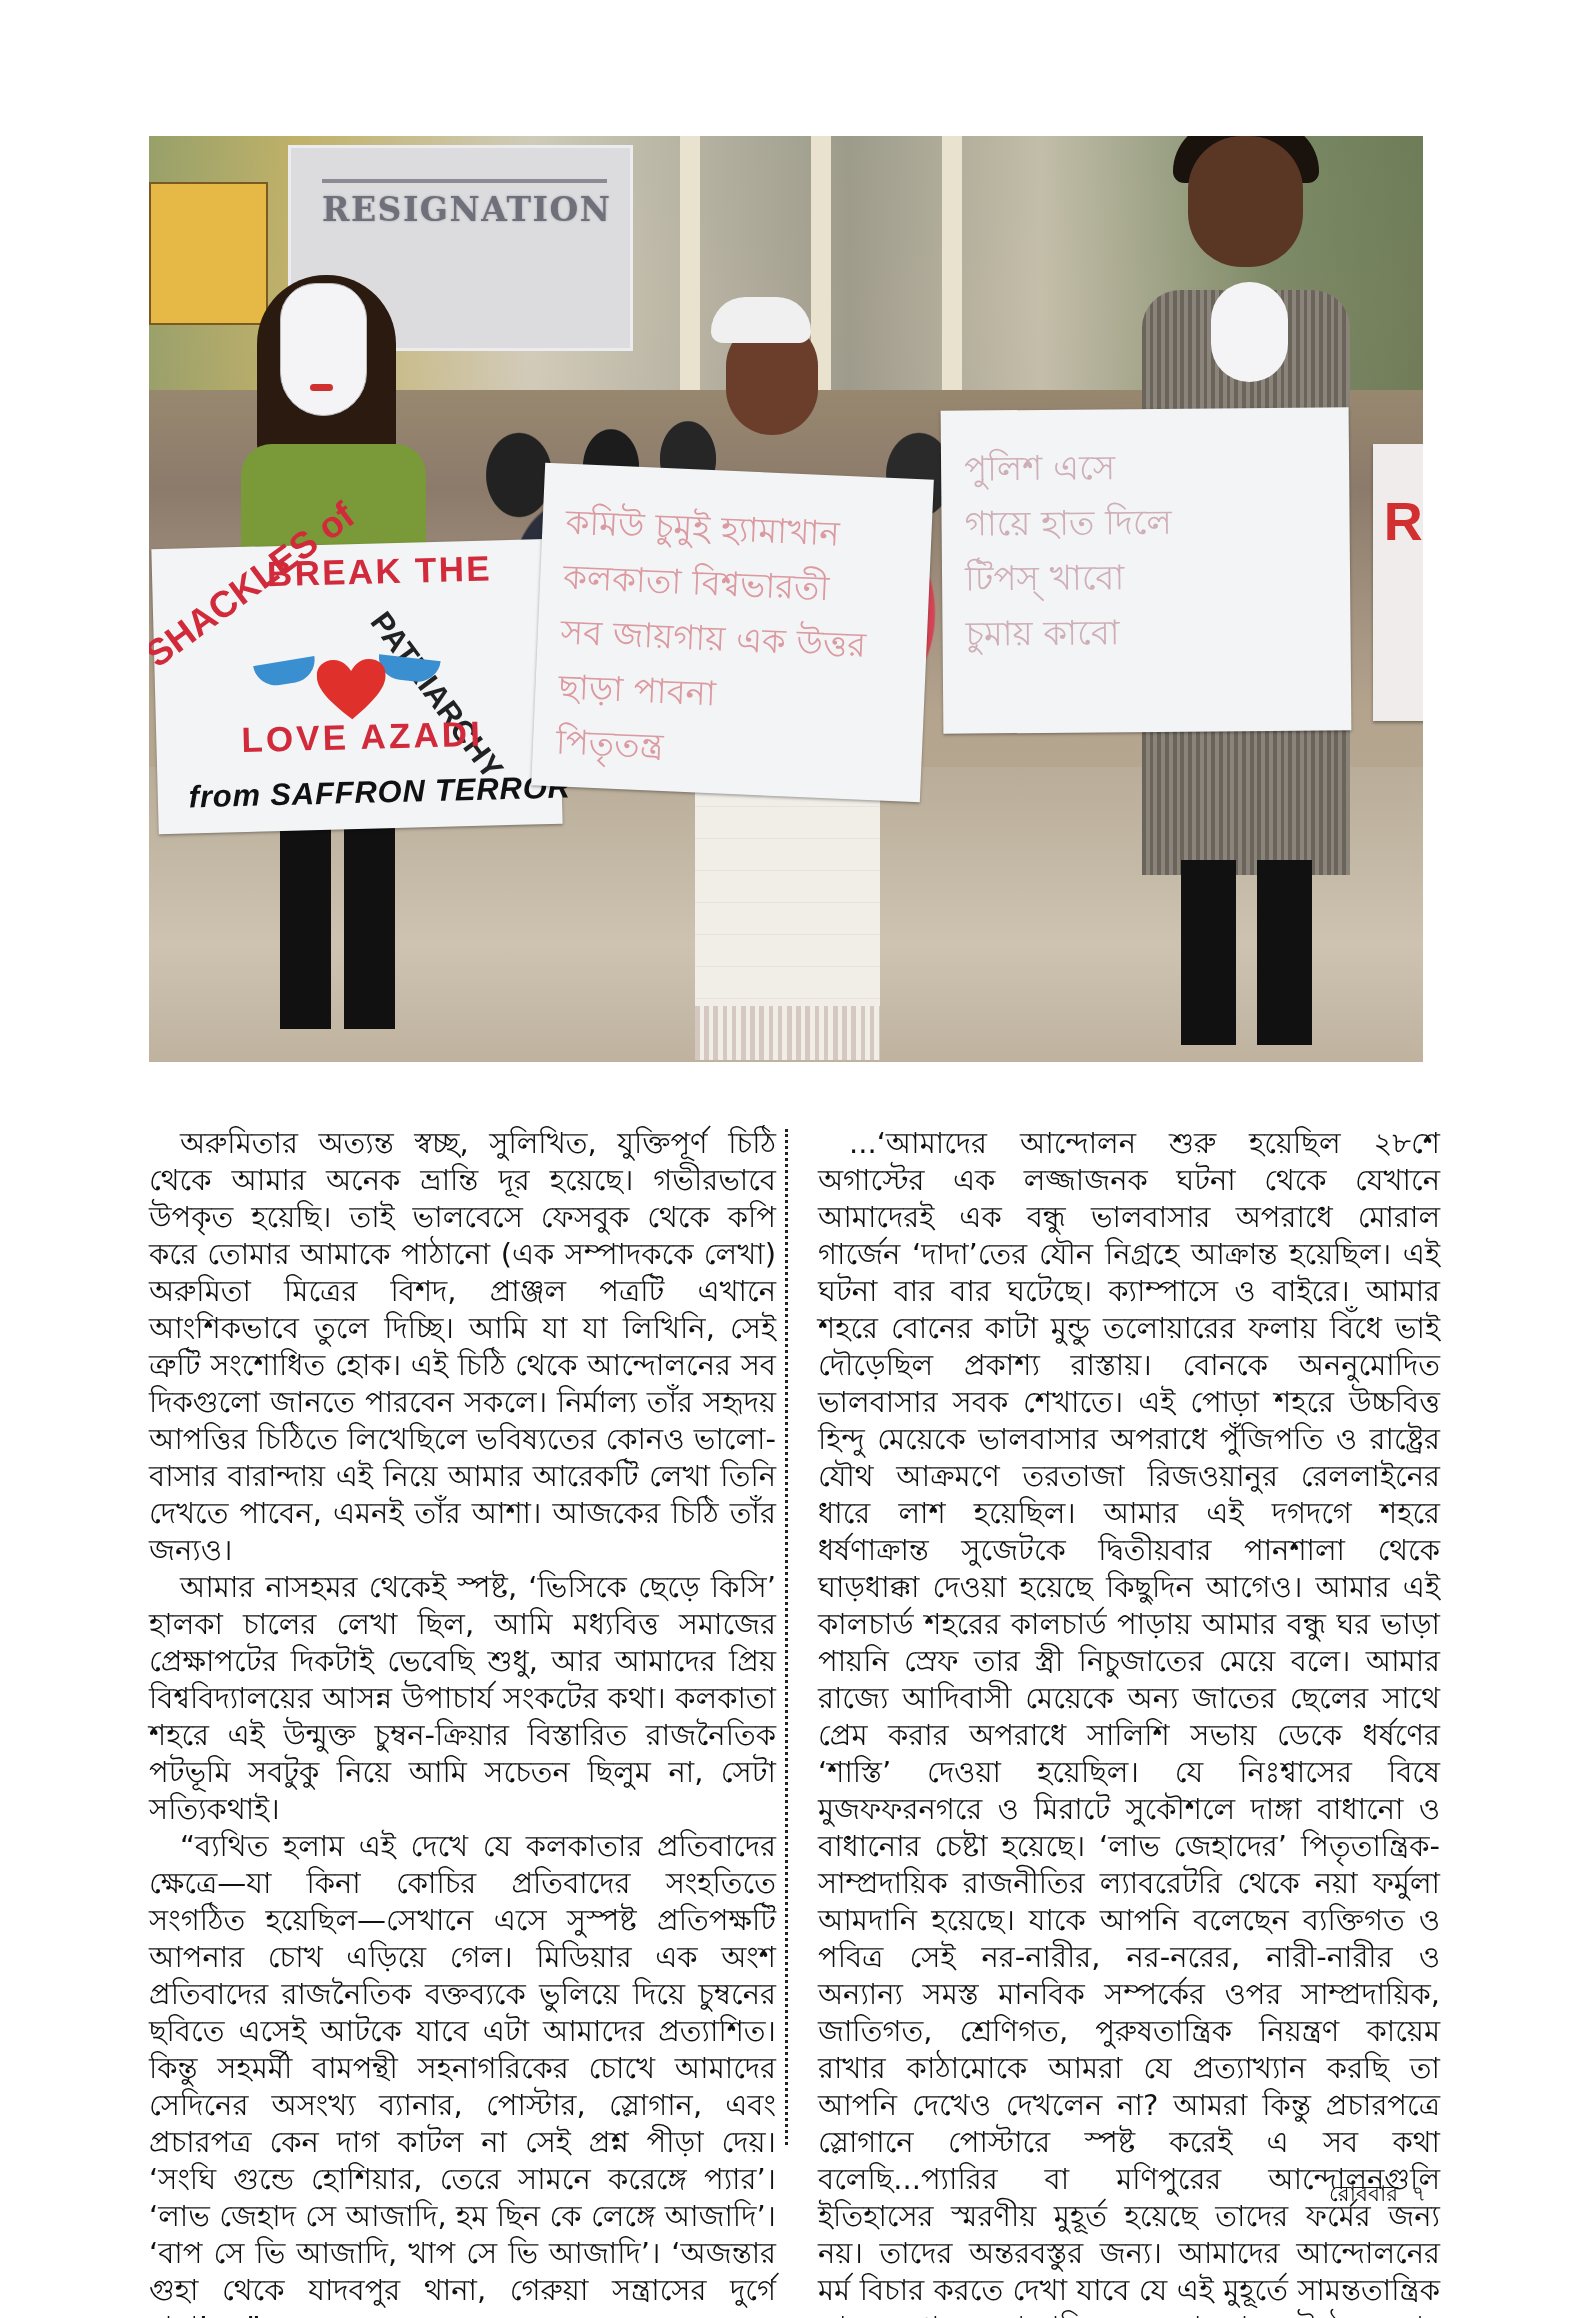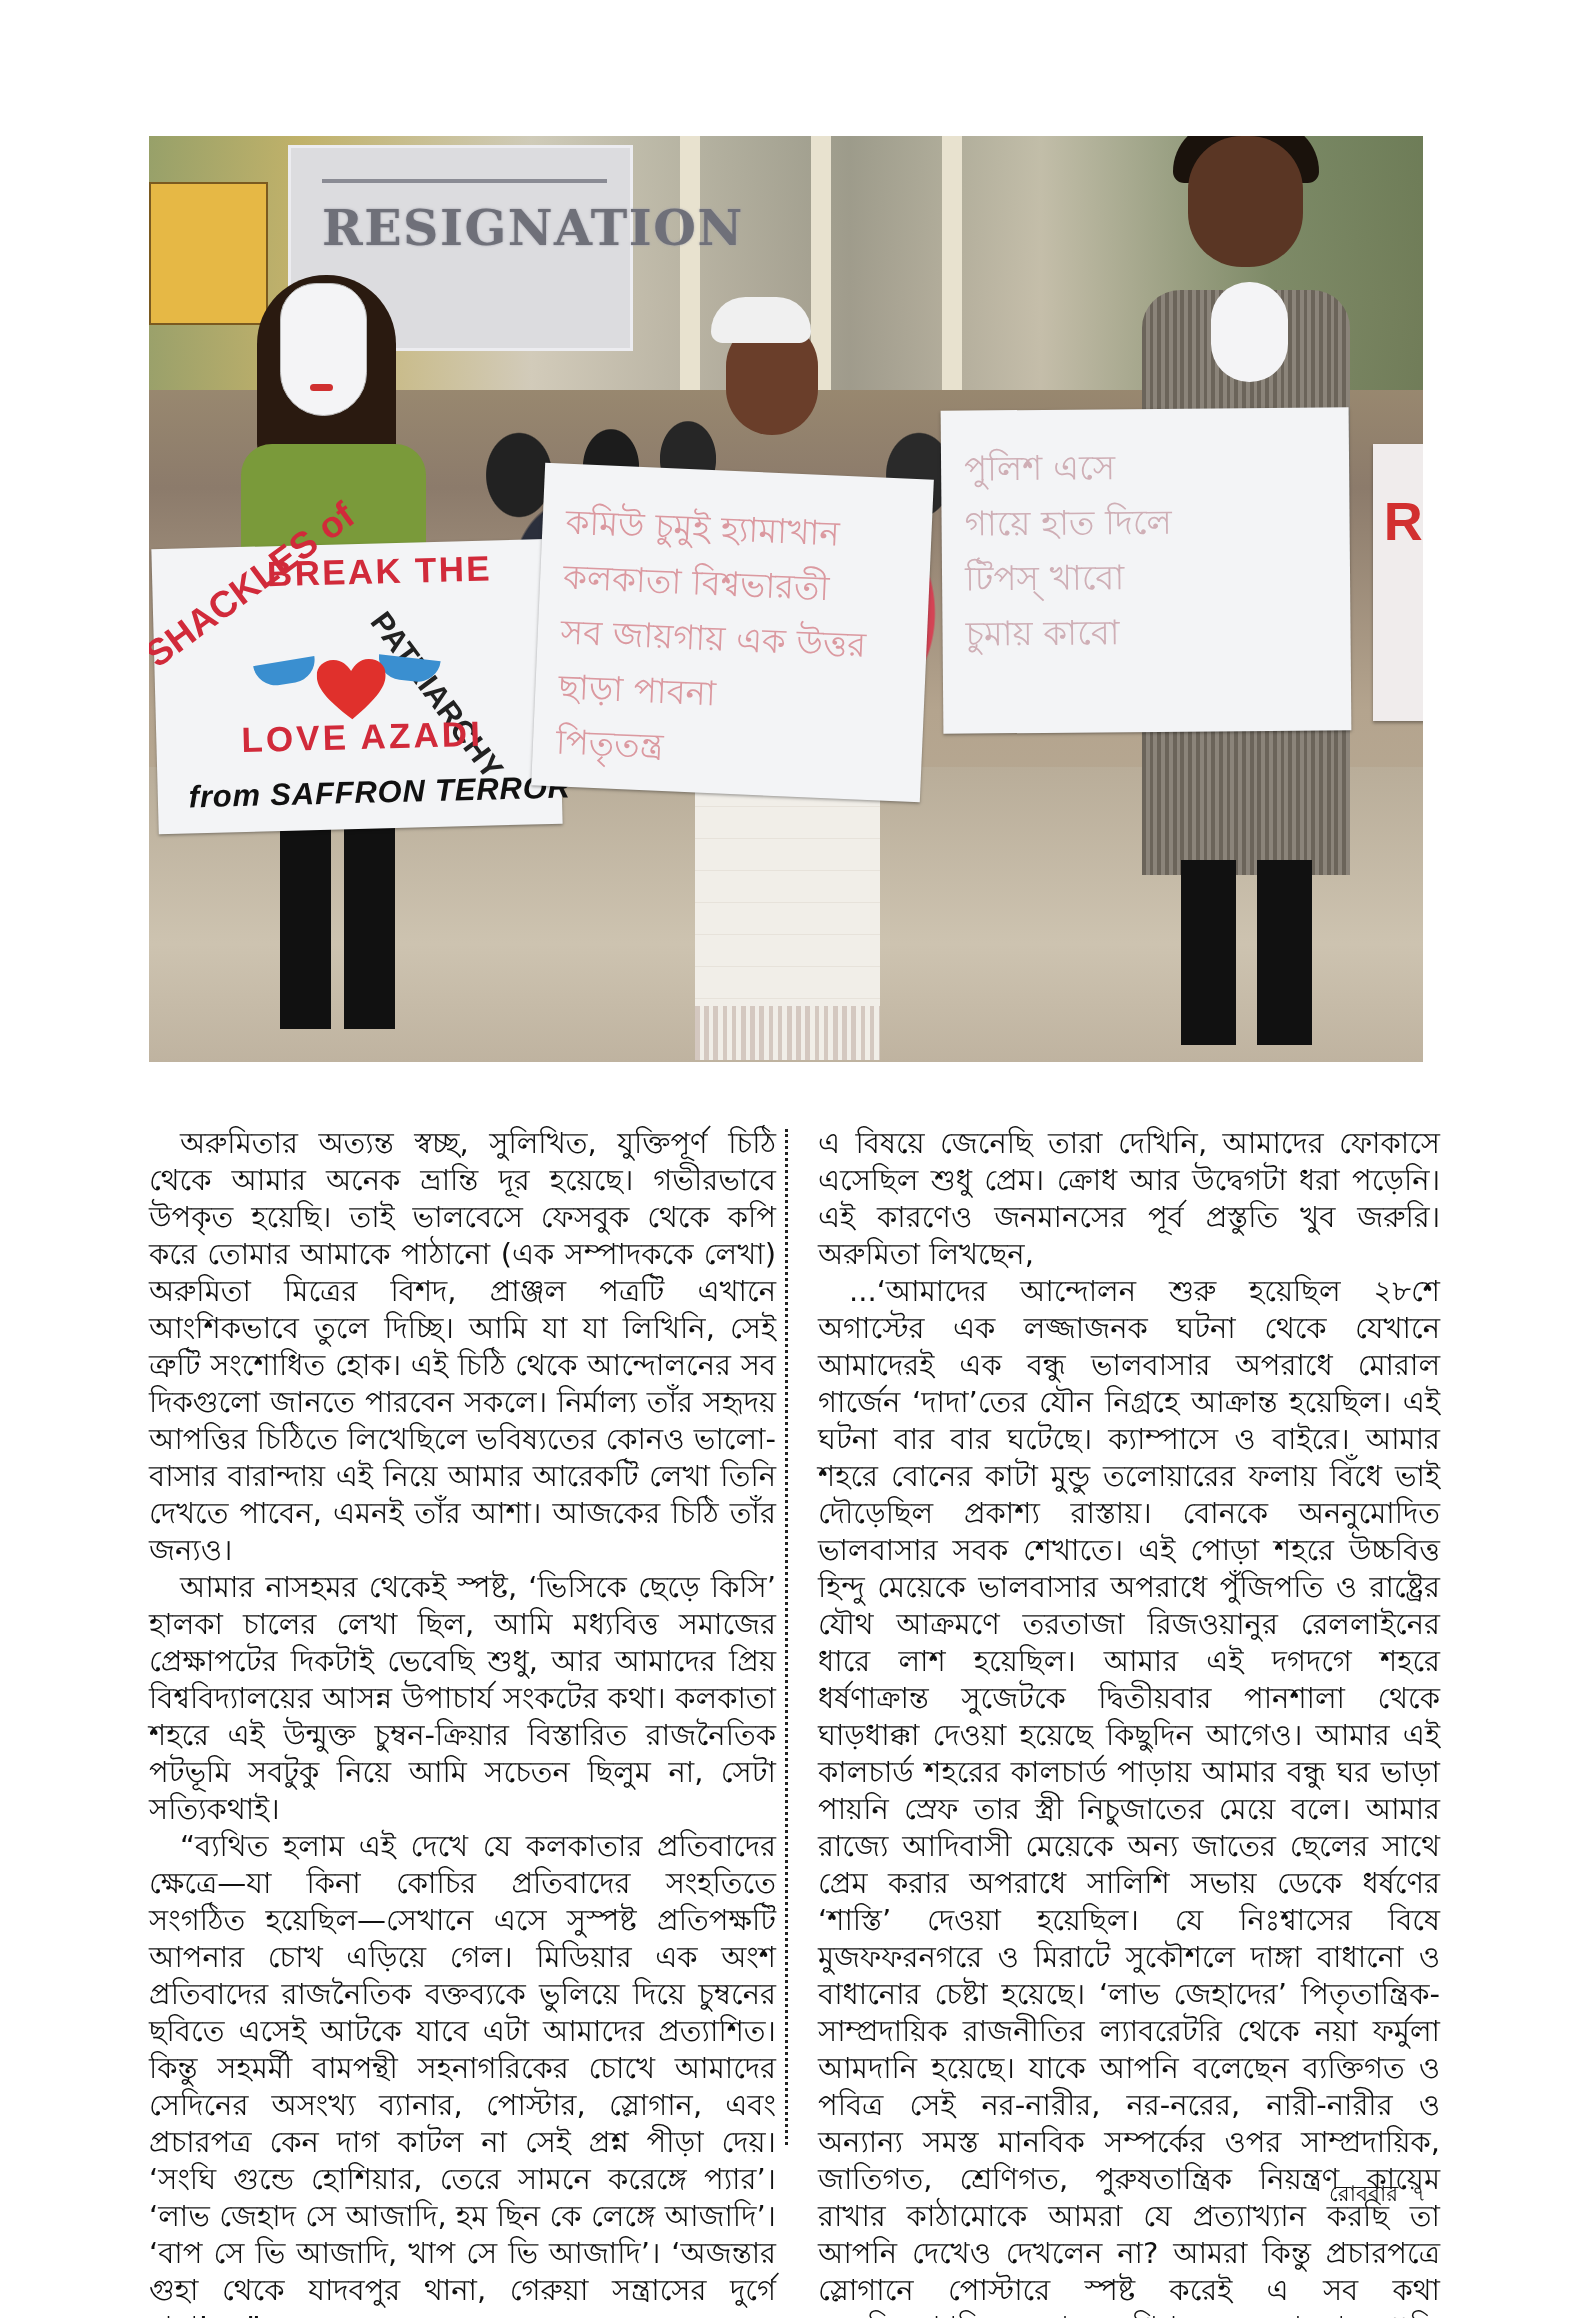--- a/index.html
+++ b/index.html
@@ -10,23 +10,23 @@
   .photo { position: absolute; left: 149px; top: 136px; width: 1274px; height: 926px;
            overflow: hidden;
            background: linear-gradient(180deg, #7d8a63 0%, #a39373 18%, #8c7b6b 38%, #b4a48e 62%, #bdb29c 100%); }
   .bg-building { position: absolute; left: 0; top: 0; width: 100%; height: 254px;
                  background: linear-gradient(90deg, #9aa36a 0%, #c8b66a 12%, #d8d2c2 30%, #a09d8f 55%, #c9c3b0 70%, #7b8a67 88%, #6c7b56 100%); opacity: .9; }
   .pillar { position: absolute; top: 0; width: 20px; height: 254px; background: #e8e2cf; }
   .notice { position: absolute; left: 0; top: 46px; width: 115px; height: 139px; background: #e6b845; border: 2.3px solid #7a5a20; }
   .banner { position: absolute; left: 139px; top: 9.2px; width: 339px; height: 200px;
             background: #dcdcdf; border: 3.1px solid #ececf0; }
   .banner-text { position: absolute; left: 31px; top: 31px; width: 285px; height: 92px;
-                 font-family: "DejaVu Serif", serif; font-weight: bold; font-size: 49px;
+                 font-family: "DejaVu Serif", serif; font-weight: bold; font-size: 33px;
                  letter-spacing: 1.5px; color: #6f7079; text-shadow: 0 0 2.3px #9c9ca6;
-                 border-top: 4.6px solid #8a8b94; padding-top: 16px; box-sizing: border-box; }
+                 border-top: 4.6px solid #8a8b94; padding-top: 7px; box-sizing: border-box; }
   .crowd { position: absolute; left: 0; top: 154px; width: 100%; height: 539px;
            background:
              radial-gradient(ellipse 54px 69px at 370px 185px, #222 60%, transparent 62%),
              radial-gradient(ellipse 46px 62px at 462px 177px, #1c1c1c 60%, transparent 62%),
              radial-gradient(ellipse 46px 62px at 539px 169px, #262626 60%, transparent 62%),
              radial-gradient(ellipse 54px 69px at 770px 185px, #2a2a2a 60%, transparent 62%),
              radial-gradient(ellipse 46px 62px at 1155px 154px, #242424 60%, transparent 62%),
              radial-gradient(ellipse 92px 154px at 416px 308px, #2b2f3c 60%, transparent 62%),
              radial-gradient(ellipse 92px 154px at 739px 323px, #d44455 50%, transparent 52%),
              radial-gradient(ellipse 108px 169px at 1124px 323px, #3a3a3a 60%, transparent 62%);
@@ -158,20 +158,19 @@
 
 <div class="column col-left">
   <p class="indent">অরুমিতার অত্যন্ত স্বচ্ছ, সুলিখিত, যুক্তিপূর্ণ চিঠি থেকে আমার অনেক ভ্রান্তি দূর হয়েছে। গভীরভাবে উপকৃত হয়েছি। তাই ভালবেসে ফেসবুক থেকে কপি করে তোমার আমাকে পাঠানো (এক সম্পাদককে লেখা) অরুমিতা মিত্রের বিশদ, প্রাঞ্জল পত্রটি এখানে আংশিকভাবে তুলে দিচ্ছি। আমি যা যা লিখিনি, সেই ত্রুটি সংশোধিত হোক। এই চিঠি থেকে আন্দোলনের সব দিকগুলো জানতে পারবেন সকলে। নির্মাল্য তাঁর সহৃদয় আপত্তির চিঠিতে লিখেছিলে ভবিষ্যতের কোনও ভালো-বাসার বারান্দায় এই নিয়ে আমার আরেকটি লেখা তিনি দেখতে পাবেন, এমনই তাঁর আশা। আজকের চিঠি তাঁর জন্যও।</p>
   <p class="indent">আমার নাসহমর থেকেই স্পষ্ট, ‘ভিসিকে ছেড়ে কিসি’ হালকা চালের লেখা ছিল, আমি মধ্যবিত্ত সমাজের প্রেক্ষাপটের দিকটাই ভেবেছি শুধু, আর আমাদের প্রিয় বিশ্ববিদ্যালয়ের আসন্ন উপাচার্য সংকটের কথা। কলকাতা শহরে এই উন্মুক্ত চুম্বন-ক্রিয়ার বিস্তারিত রাজনৈতিক পটভূমি সবটুকু নিয়ে আমি সচেতন ছিলুম না, সেটা সত্যিকথাই।</p>
   <p class="indent">“ব্যথিত হলাম এই দেখে যে কলকাতার প্রতিবাদের ক্ষেত্রে—যা কিনা কোচির প্রতিবাদের সংহতিতে সংগঠিত হয়েছিল—সেখানে এসে সুস্পষ্ট প্রতিপক্ষটি আপনার চোখ এড়িয়ে গেল। মিডিয়ার এক অংশ প্রতিবাদের রাজনৈতিক বক্তব্যকে ভুলিয়ে দিয়ে চুম্বনের ছবিতে এসেই আটকে যাবে এটা আমাদের প্রত্যাশিত। কিন্তু সহমর্মী বামপন্থী সহনাগরিকের চোখে আমাদের সেদিনের অসংখ্য ব্যানার, পোস্টার, স্লোগান, এবং প্রচারপত্র কেন দাগ কাটল না সেই প্রশ্ন পীড়া দেয়। ‘সংঘি গুন্ডে হোশিয়ার, তেরে সামনে করেঙ্গে প্যার’। ‘লাভ জেহাদ সে আজাদি, হম ছিন কে লেঙ্গে আজাদি’। ‘বাপ সে ভি আজাদি, খাপ সে ভি আজাদি’। ‘অজন্তার গুহা থেকে যাদবপুর থানা, গেরুয়া সন্ত্রাসের দুর্গে হানা’।...”</p>
 </div>
 
 <div class="divider"></div>
 
 <div class="column col-right">
-  <p>এ বিষয়ে জেনেছি তারা দেখিনি, আমাদের ফোকাসে এসেছিল শুধু প্রেম। ক্রোধ আর উদ্বেগটা ধরা পড়েনি। এই কারণেও জনমানসের পূর্ব প্রস্তুতি খুব জরুরি। অরুমিতা লিখছেন,</p>
   <p class="indent">...‘আমাদের আন্দোলন শুরু হয়েছিল ২৮শে অগাস্টের এক লজ্জাজনক ঘটনা থেকে যেখানে আমাদেরই এক বন্ধু ভালবাসার অপরাধে মোরাল গার্জেন ‘দাদা’তের যৌন নিগ্রহে আক্রান্ত হয়েছিল। এই ঘটনা বার বার ঘটেছে। ক্যাম্পাসে ও বাইরে। আমার শহরে বোনের কাটা মুন্ডু তলোয়ারের ফলায় বিঁধে ভাই দৌড়েছিল প্রকাশ্য রাস্তায়। বোনকে অননুমোদিত ভালবাসার সবক শেখাতে। এই পোড়া শহরে উচ্চবিত্ত হিন্দু মেয়েকে ভালবাসার অপরাধে পুঁজিপতি ও রাষ্ট্রের যৌথ আক্রমণে তরতাজা রিজওয়ানুর রেললাইনের ধারে লাশ হয়েছিল। আমার এই দগদগে শহরে ধর্ষণাক্রান্ত সুজেটকে দ্বিতীয়বার পানশালা থেকে ঘাড়ধাক্কা দেওয়া হয়েছে কিছুদিন আগেও। আমার এই কালচার্ড শহরের কালচার্ড পাড়ায় আমার বন্ধু ঘর ভাড়া পায়নি স্রেফ তার স্ত্রী নিচুজাতের মেয়ে বলে। আমার রাজ্যে আদিবাসী মেয়েকে অন্য জাতের ছেলের সাথে প্রেম করার অপরাধে সালিশি সভায় ডেকে ধর্ষণের ‘শাস্তি’ দেওয়া হয়েছিল। যে নিঃশ্বাসের বিষে মুজফফরনগরে ও মিরাটে সুকৌশলে দাঙ্গা বাধানো ও বাধানোর চেষ্টা হয়েছে। ‘লাভ জেহাদের’ পিতৃতান্ত্রিক-সাম্প্রদায়িক রাজনীতির ল্যাবরেটরি থেকে নয়া ফর্মুলা আমদানি হয়েছে। যাকে আপনি বলেছেন ব্যক্তিগত ও পবিত্র সেই নর-নারীর, নর-নরের, নারী-নারীর ও অন্যান্য সমস্ত মানবিক সম্পর্কের ওপর সাম্প্রদায়িক, জাতিগত, শ্রেণিগত, পুরুষতান্ত্রিক নিয়ন্ত্রণ কায়েম রাখার কাঠামোকে আমরা যে প্রত্যাখ্যান করছি তা আপনি দেখেও দেখলেন না? আমরা কিন্তু প্রচারপত্রে স্লোগানে পোস্টারে স্পষ্ট করেই এ সব কথা বলেছি...প্যারির বা মণিপুরের আন্দোলনগুলি ইতিহাসের স্মরণীয় মুহূর্ত হয়েছে তাদের ফর্মের জন্য নয়। তাদের অন্তরবস্তুর জন্য। আমাদের আন্দোলনের মর্ম বিচার করতে দেখা যাবে যে এই মুহূর্তে সামন্ততান্ত্রিক শেকল থেকে আজাদির যে আওয়াজ উঠেছে তার বস্তুগত কারণ গোটা দেশ জুড়ে বিদ্যমান। আমাদের আন্দোলনের</p>
 </div>
 
 <div class="footer">
   <span>রোববার</span><span class="num">৭</span>
 </div>
 
 
 </body></html>

